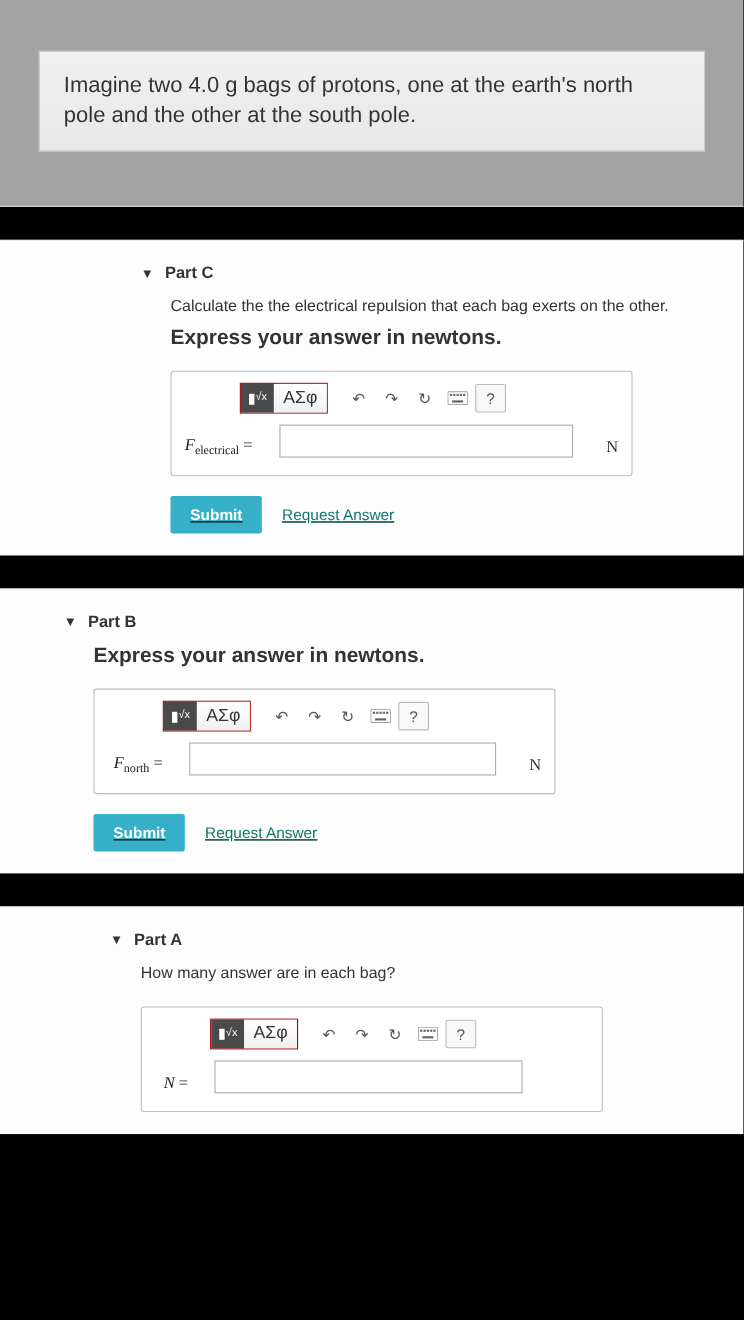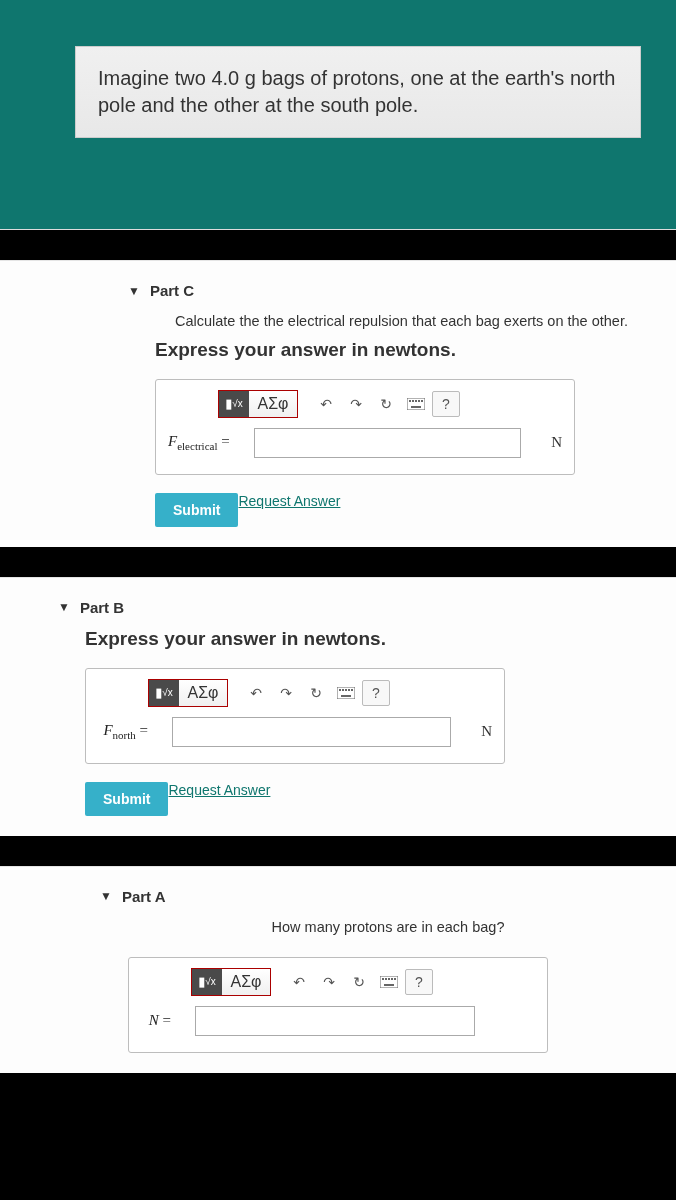--- a/index.html
+++ b/index.html
@@ -17,25 +17,24 @@
     .problem-statement {
       margin: 45px 35px 25px 35px;
       padding: 18px 22px;
       background: linear-gradient(to bottom, #f0f0f0, #e8e8e8);
       border: 1px solid #ccc;
       font-size: 20px;
       color: #333;
       line-height: 1.35;
     }
     .top-block {
-      background: #0f766e;
-      height: 230px;
+      background: #a3a3a3;
+      height: 188px;
       padding-top: 1px;
       border-bottom: 1px solid #ddd;
-      padding-left: 40px;
     }
     .part-block {
       background: #fdfdfd;
       padding: 1px 0 20px 0;
       margin-top: 30px;
       border-top: 1px solid #e5e5e5;
     }
     .part-header {
       display: flex;
       align-items: center;
@@ -68,21 +67,20 @@
       padding-left: 128px;
     }
     .part-c .part-content {
       padding-left: 155px;
     }
     .prompt-text {
       font-size: 14.5px;
       color: #333;
       margin-bottom: 6px;
       line-height: 1.5;
-      text-align: center;
     }
     .prompt-sub {
       font-size: 19px;
       font-weight: bold;
       color: #333;
       margin-bottom: 18px;
     }
     .input-area {
       border: 1px solid #bdbdbd;
       border-radius: 3px;
@@ -136,21 +134,21 @@
       cursor: pointer;
       border: 1px solid transparent;
     }
     .tool-plain.boxed {
       border: 1px solid #bbb;
       border-radius: 2px;
       background: #f8f8f8;
     }
     .input-row {
       display: flex;
-      align-items: center;
+      align-items: flex-end;
       gap: 24px;
     }
     .input-label {
       font-size: 15px;
       color: #222;
       font-style: italic;
       font-family: 'Times New Roman', serif;
       min-width: 50px;
       text-align: right;
     }
@@ -167,22 +165,24 @@
       max-width: 280px;
     }
     .unit {
       font-size: 15px;
       color: #333;
       font-family: 'Times New Roman', serif;
       margin-left: 6px;
     }
     .actions {
       display: flex;
-      align-items: flex-start;
+      align-items: center;
+      gap: 18px;
       margin-top: 18px;
+      text-decoration: underline;
     }
     .submit-btn {
       background: #36b0c9;
       color: #fff;
       border: none;
       padding: 9px 18px;
       font-size: 14px;
       font-weight: bold;
       cursor: pointer;
       border-radius: 2px;
@@ -297,21 +297,21 @@
     </div>
   </div>
 </div>
 
 <div class="part-block part-a">
   <div class="part-header">
     <span class="caret">▼</span>
     <span>Part A</span>
   </div>
   <div class="part-content">
-    <div class="prompt-text" style="margin-bottom:18px">How many protons are in each bag?</div>
+    <div class="prompt-text" style="margin-bottom:18px">How many answer are in each bag?</div>
     <div class="input-area">
       <div class="toolbar">
         <div class="tool-group">
           <div class="tool-btn dark">
               <span>▮</span>
               <span style="font-size:10px;vertical-align:super">√x</span>
             </div>
           <div class="tool-btn wide">ΑΣφ</div>
         </div>
         <div class="tool-spacer"></div>

